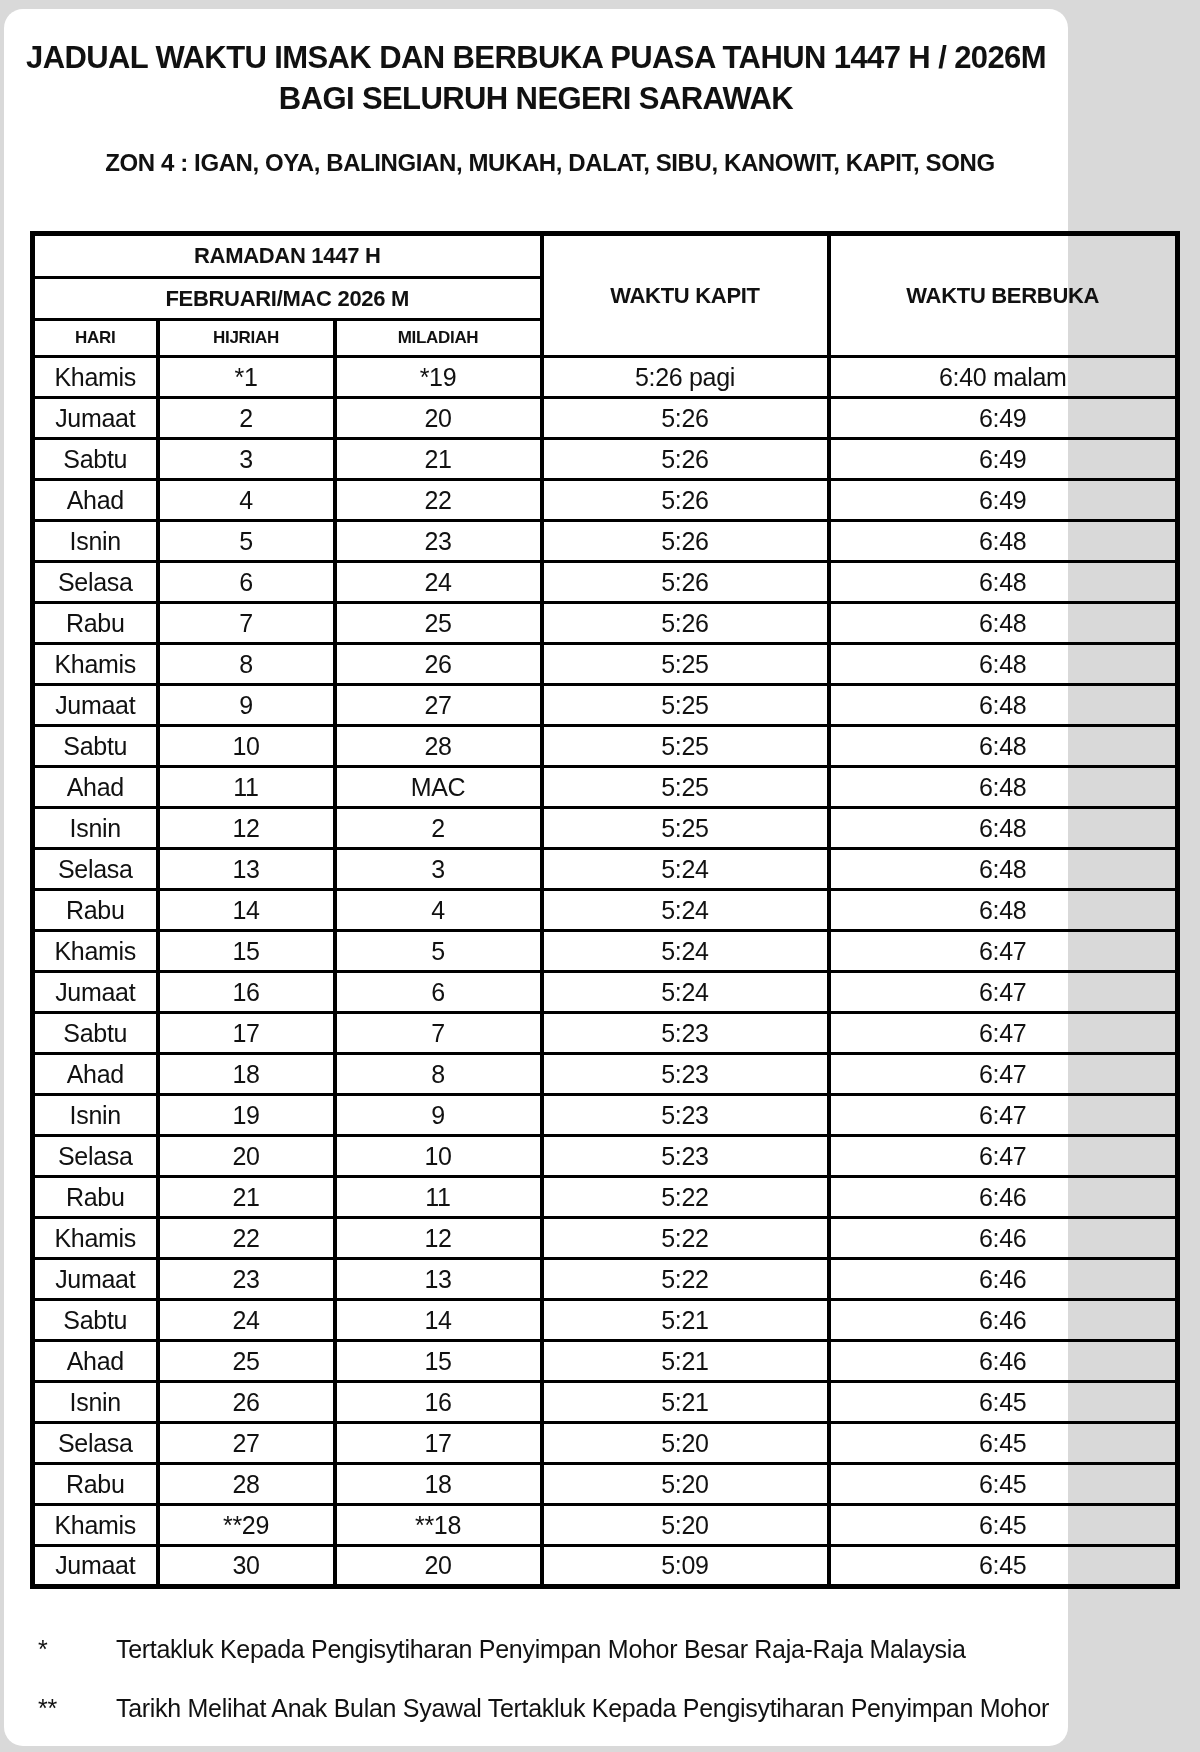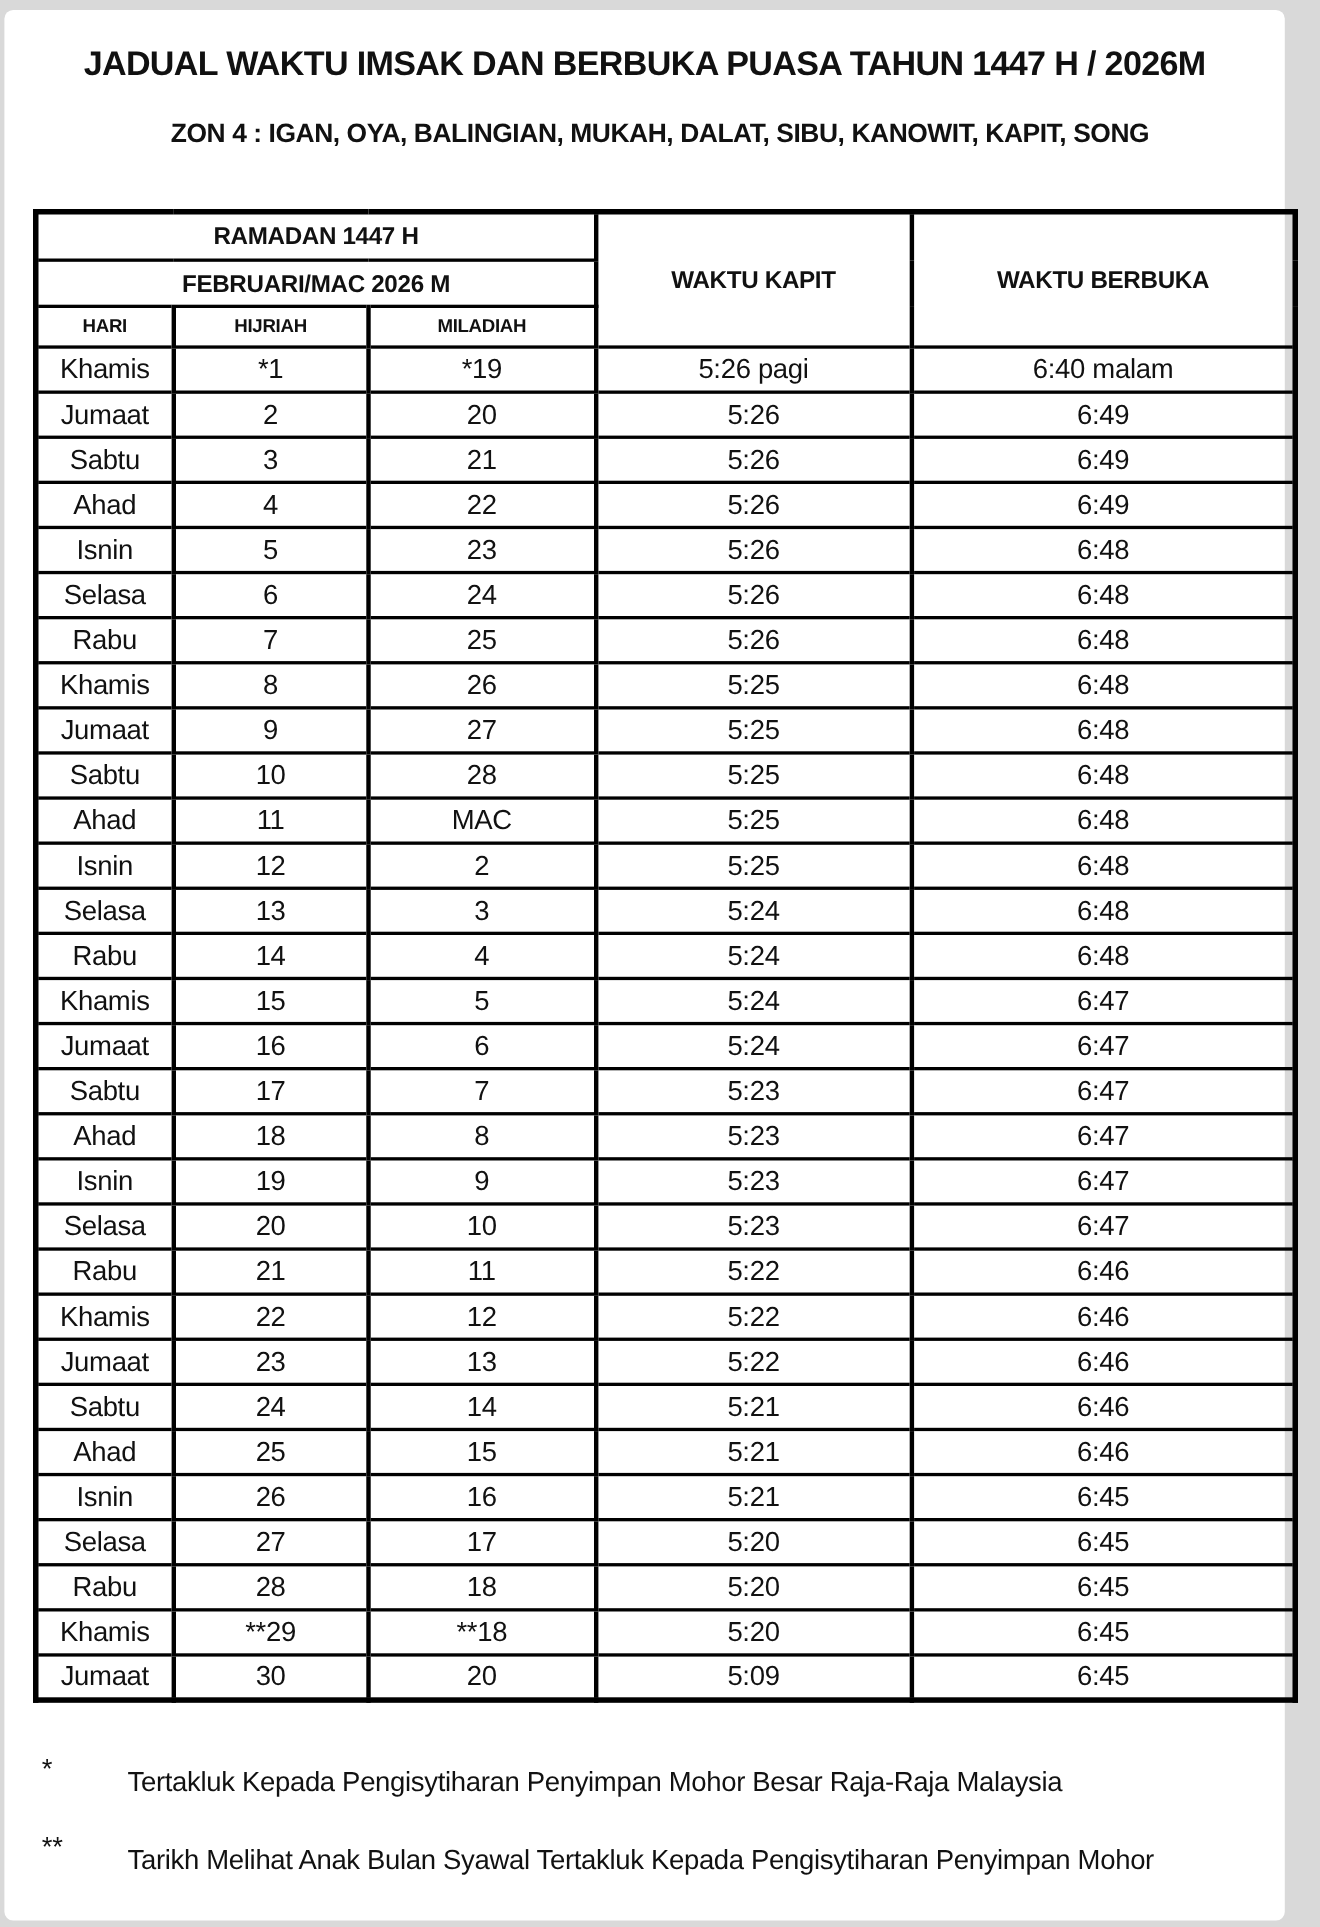--- a/index.html
+++ b/index.html
@@ -6,23 +6,23 @@
   html, body {
     width: 1200px; height: 1752px;
     background: #d9d9d9;
     font-family: "Liberation Sans", sans-serif;
     color: #111;
     overflow: hidden;
   }
   .page {
     position: absolute;
     top: 9px; left: 4px;
-    width: 1164px; height: 1737px;
+    width: 1064px; height: 1737px;
     background: #ffffff;
-    border-radius: 8px;
+    border-radius: 19px;
   }
   .title {
     margin-top: 28px;
     text-align: center;
     font-weight: bold;
     font-size: 31px;
     line-height: 41px;
     letter-spacing: -0.6px;
   }
   .zone {
@@ -63,29 +63,30 @@
   .footnote {
     display: flex;
     margin-left: 34px;
     font-size: 25px;
     line-height: 33px;
     letter-spacing: -0.3px;
   }
   .fn-1 { margin-top: 44px; }
   .fn-2 { margin-top: 26px; }
   .fn-marker { width: 78px; flex: 0 0 78px; }
-  .fn-text { flex: 1; margin-top: 12px; }
+  .fn-text { flex: 1; }
 </style>
 </head>
 <body>
 
 <div class="page">
 
   <div class="title">
     <div>JADUAL WAKTU IMSAK DAN BERBUKA PUASA TAHUN 1447 H / 2026M</div>
+    <div>BAGI SELURUH NEGERI SARAWAK</div>
   </div>
 
   <div class="zone">ZON 4 : IGAN, OYA, BALINGIAN, MUKAH, DALAT, SIBU, KANOWIT, KAPIT, SONG</div>
 
   <table class="schedule">
     <colgroup>
       <col style="width:125px">
       <col style="width:177px">
       <col style="width:207px">
       <col style="width:287px">

